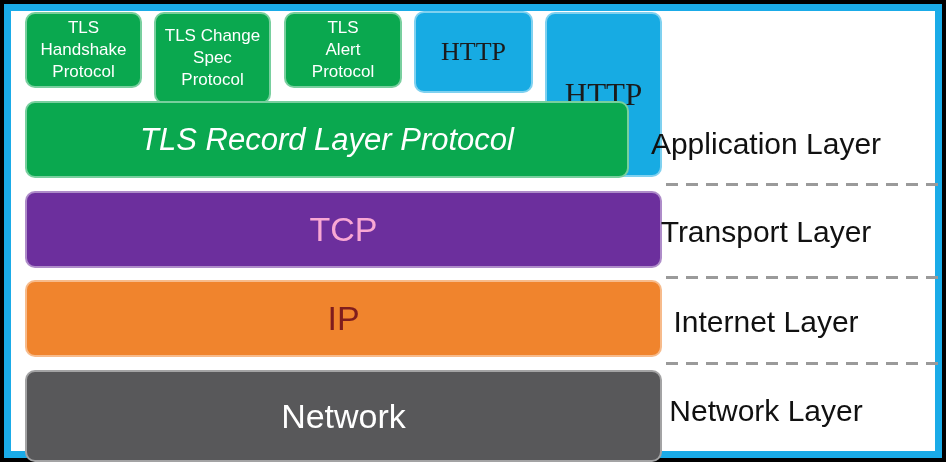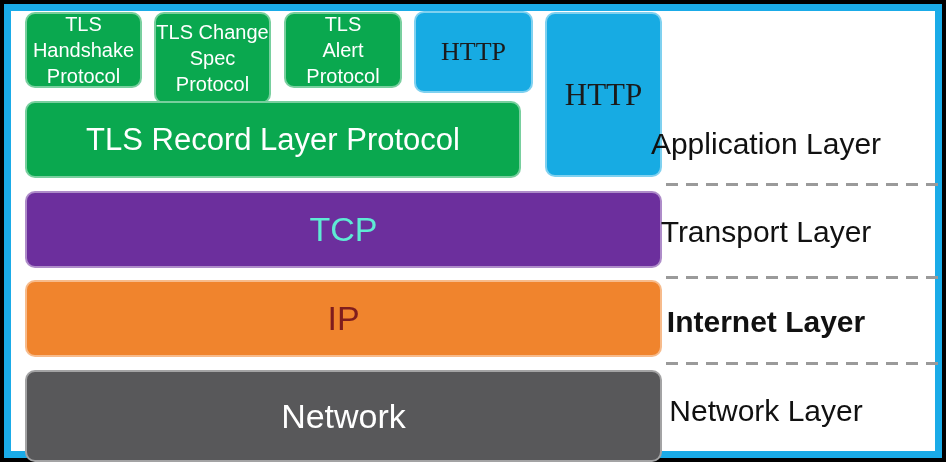--- a/index.html
+++ b/index.html
@@ -22,60 +22,60 @@
     box-sizing: border-box;
     border-radius: 10px;
     border: 2px solid rgba(255,255,255,0.45);
     display: flex;
     align-items: center;
     justify-content: center;
     text-align: center;
   }
   .green  { background: #0aa84f; color: #ffffff; }
   .cyan   { background: #17abe3; color: #1b1b1b; font-family: Liberation Serif, serif; }
-  .purple { background: #6c2f9d; color: #5eead4; }
+  .purple { background: #6c2f9d; color: #f9a8d4; }
   .orange { background: #f0842d; color: #7f1d1d; }
   .gray   { background: #58585a; color: #ffffff; }
 
   .small-label {
-    font-size: 20px;
+    font-size: 17px;
     line-height: 1.3;
     white-space: pre-line;
   }
   .record-label { font-size: 31px; }
   .http-small-label { font-size: 26px; }
   .http-tall-label  { font-size: 31px; }
   .bar-label { font-size: 34px; }
 
   
   #tls-handshake   { left: 25px;  top: 12px;  width: 117px; height: 76px; }
   #tls-change-spec { left: 154px; top: 12px;  width: 117px; height: 92px; }
   #tls-alert       { left: 284px; top: 12px;  width: 118px; height: 76px; }
   #http-top        { left: 414px; top: 11px;  width: 119px; height: 82px; }
   #http-tall       { left: 545px; top: 12px;  width: 117px; height: 165px; }
-  #tls-record      { left: 25px;  top: 101px; width: 496px; height: 77px; }
+  #tls-record      { left: 25px;  top: 101px; width: 604px; height: 77px; font-style: italic; }
   #tcp-bar         { left: 25px;  top: 191px; width: 637px; height: 77px; }
   #ip-bar          { left: 25px;  top: 280px; width: 637px; height: 77px; }
   #network-bar     { left: 25px;  top: 370px; width: 637px; height: 92px; }
 
   .layer-label {
     position: absolute;
     left: 632px;
     width: 268px;
     height: 66px;
     display: flex;
     align-items: center;
     justify-content: center;
     color: #111111;
     font-size: 30px;
     white-space: nowrap;
   }
   #label-application { top: 111px; }
   #label-transport   { top: 199px; }
-  #label-internet    { top: 289px; font-weight: bold; }
+  #label-internet    { top: 289px; }
   #label-network     { top: 378px; }
 
   .divider {
     position: absolute;
     left: 666px;
     width: 272px;
     height: 3px;
     background: repeating-linear-gradient(90deg,
       #9a9a9a 0px, #9a9a9a 12px,
       transparent 12px, transparent 20px);

